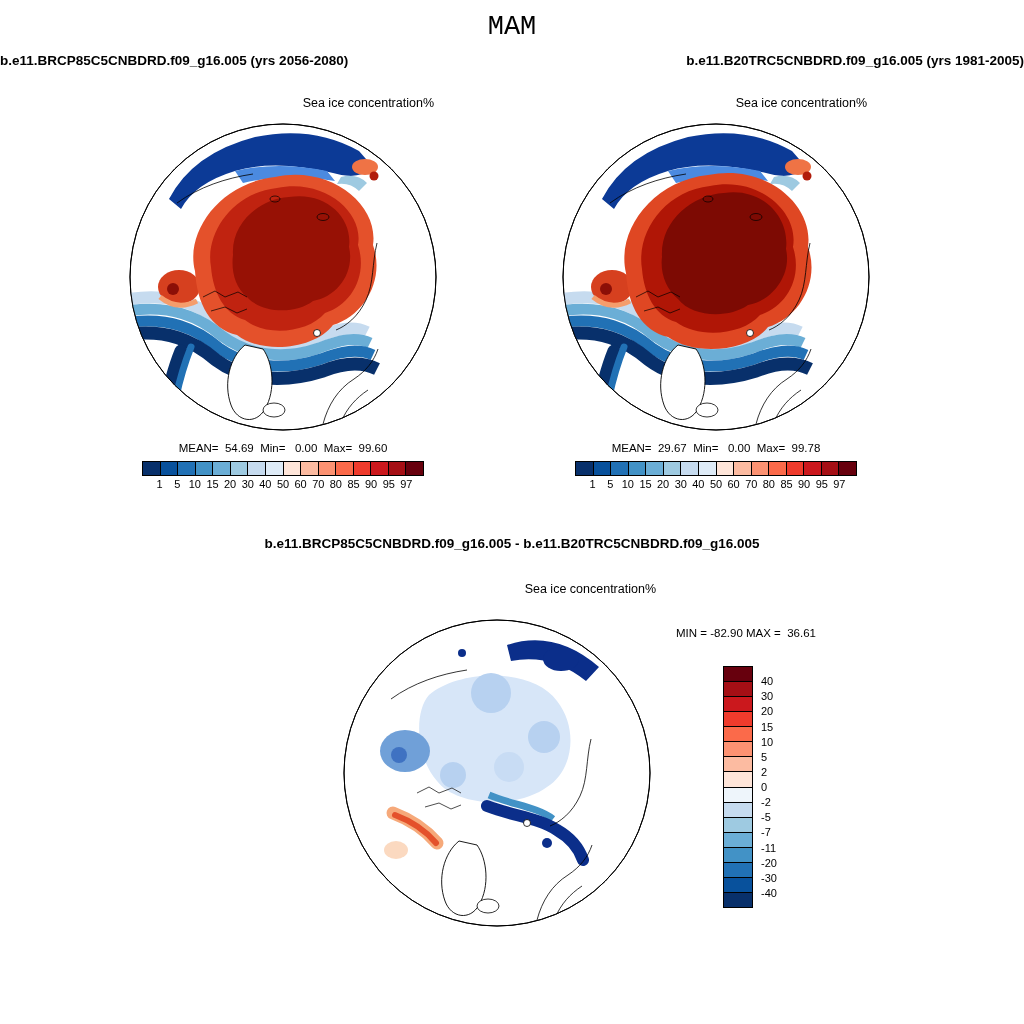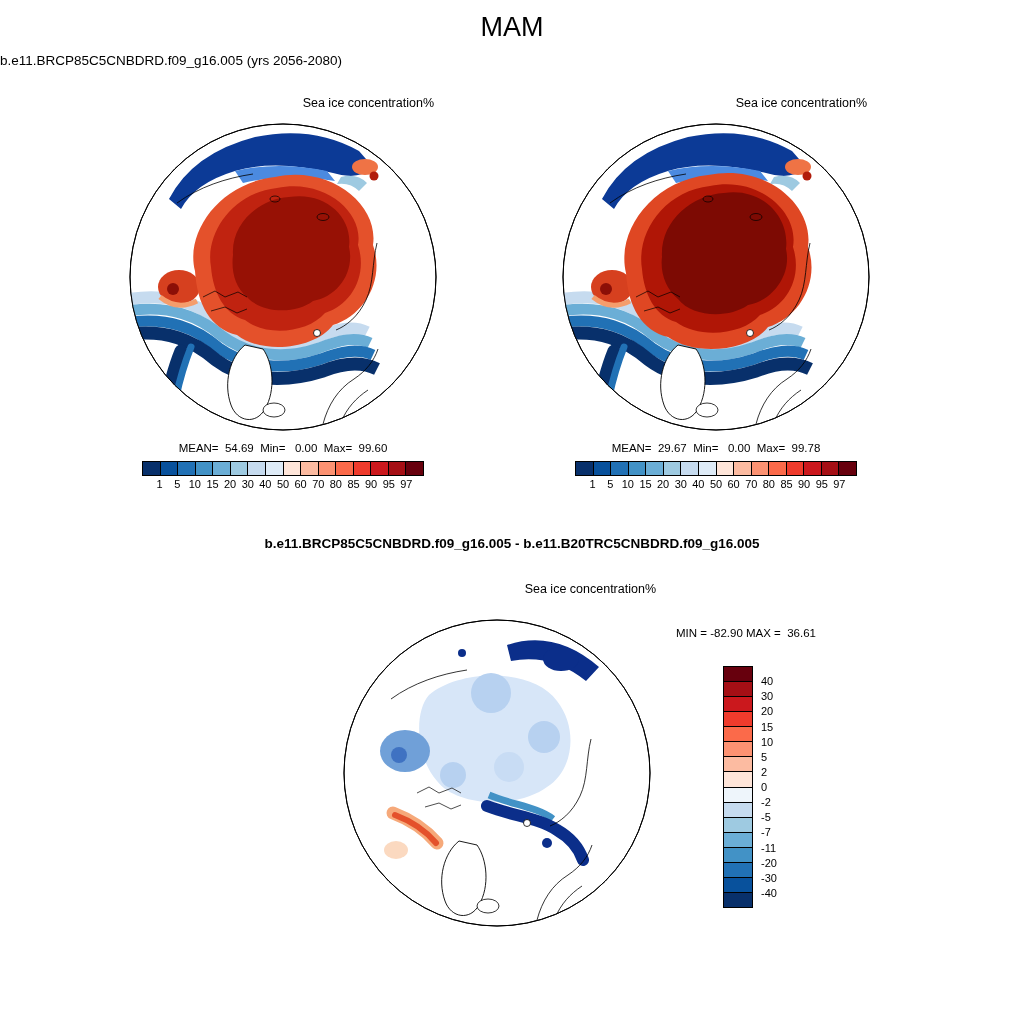--- a/index.html
+++ b/index.html
@@ -2,23 +2,23 @@
 <html><head>
 <meta charset="utf-8">
 <style>
   * { margin:0; padding:0; box-sizing:border-box; }
   html,body { background:#fff; }
   body {
     width:1024px; height:1024px; position:relative; overflow:hidden;
     font-family:"Liberation Sans", sans-serif; color:#000;
   }
   .abs { position:absolute; }
-  .main-title { top:12px; left:0; width:100%; text-align:center; font-size:27px; font-weight:400; }
+  .main-title { top:12px; left:0; width:100%; text-align:center; font-size:27px; font-weight:400;font-family:Liberation Mono, monospace; }
   .subtitle { top:53px; left:0; width:100%; display:flex; justify-content:space-between; 
-              font-size:13.5px; font-weight:400; }
+              font-size:13.5px; font-weight:700; }
   .diff-title { top:536px; left:0; width:100%; text-align:center; font-size:13.5px; font-weight:700; }
 
   .panel { width:330px; }
   .panel-header { display:flex; justify-content:flex-end; font-size:12.5px;
                   padding:0 14px 0 26px; }
   .map { width:312px; height:312px; margin:11px auto 0; }
   .stats { text-align:center; font-size:11.5px; margin-top:9px; white-space:pre; }
 
   
   .cb { width:282px; margin:7px auto 0; position:relative; }
@@ -42,20 +42,21 @@
   .panel--right .pack-fringe { fill:#df4723; }
   .panel--right .pack-mid   { fill:#b01606; }
   .panel--right .pack-core  { fill:#7d0a03; }
 </style>
 </head>
 <body>
 
 <div class="abs main-title">MAM</div>
 <div class="abs subtitle">
   <span>b.e11.BRCP85C5CNBDRD.f09_g16.005 (yrs 2056-2080)</span>
+  <span>b.e11.B20TRC5CNBDRD.f09_g16.005 (yrs 1981-2005)</span>
 </div>
 
 <section class="abs panel" style="left:118px; top:96px;">
   <div class="panel-header">
     <span>Sea ice concentration</span>
     <span>%</span>
   </div>
   <div class="map">
     <svg viewBox="0 0 312 312" width="312" height="312">
       <defs>

